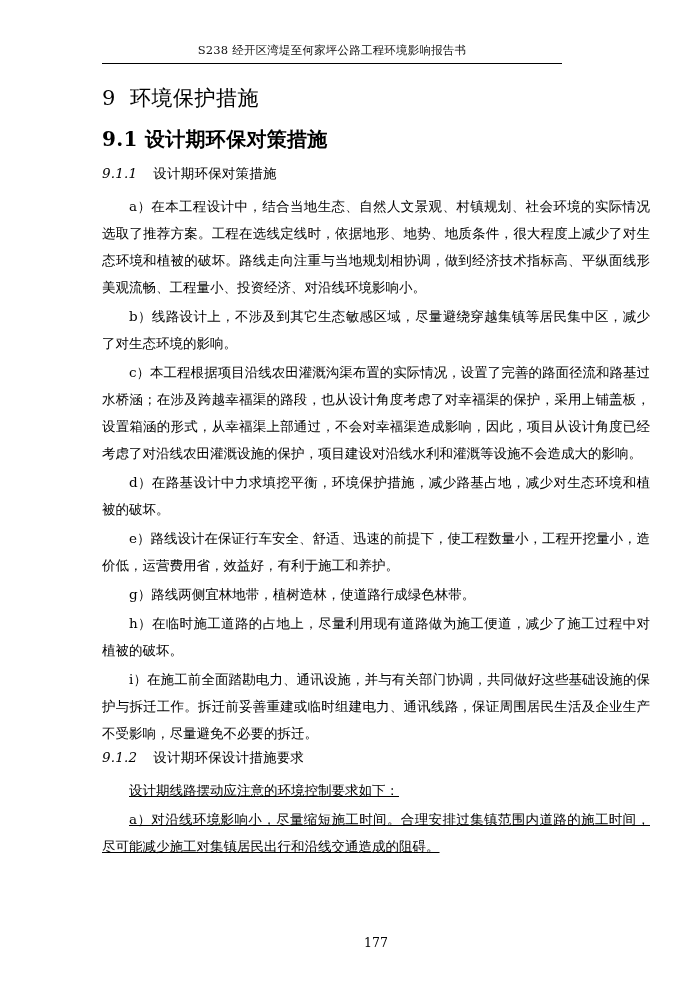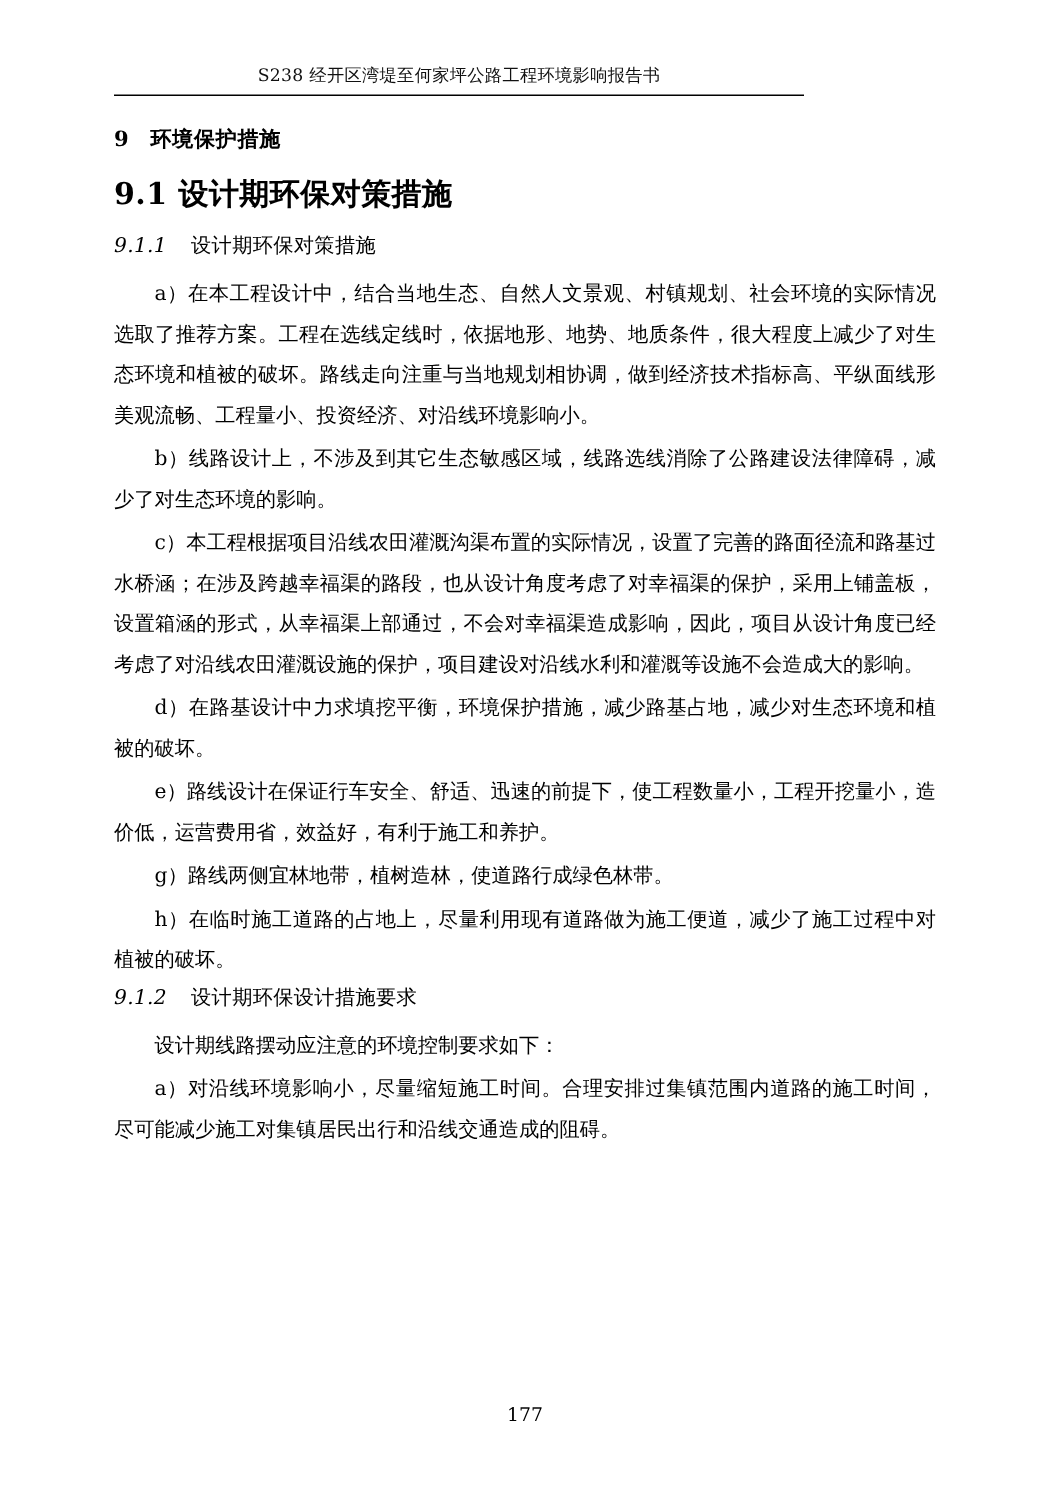--- a/index.html
+++ b/index.html
@@ -14,20 +14,21 @@
     color: #000000;
     position: relative;
     overflow: hidden;
   }
   .page {
     position: relative;
     width: 612px;
     height: 990px;
     box-sizing: border-box;
     padding: 0;
+    margin-left: 26px;
   }
   .header {
     position: absolute;
     top: 42px;
     left: 76px;
     right: 76px;
     height: 26px;
   }
   .header-text {
     font-size: 11.5px;
@@ -41,22 +42,22 @@
     border-bottom: 1px solid #000;
     width: 100%;
   }
   .content {
     position: absolute;
     top: 84px;
     left: 76px;
     width: 548px;
   }
   .h1 {
-    font-size: 14px;
-    font-weight: bold;
+    font-size: 21px;
+    font-weight: normal;
     margin: 0 0 14px 0;
     letter-spacing: 0.5px;
   }
   .h1 .num { margin-right: 14px; }
   .h2 {
     font-size: 20px;
     font-weight: bold;
     margin: 0 0 12px 0;
     letter-spacing: 0.3px;
   }
@@ -70,20 +71,21 @@
   p.para {
     font-size: 13.5px;
     line-height: 27px;
     margin: 0 0 2px 0;
     text-align: justify;
     text-justify: inter-ideograph;
     text-indent: 27px;
   }
   p.para.sub {
     text-indent: 27px;
+    text-decoration: underline;
   }
   .footer {
     position: absolute;
     bottom: 40px;
     left: 0;
     width: 700px;
     text-align: center;
     font-size: 12.5px;
   }
 </style>
@@ -105,26 +107,27 @@
 
     <div class="h2">
       <span>9.1</span>&nbsp;<span>设计期环保对策措施</span>
     </div>
 
     <div class="h3">
       <span class="num">9.1.1</span><span>设计期环保对策措施</span>
     </div>
 
     <p class="para">a）在本工程设计中，结合当地生态、自然人文景观、村镇规划、社会环境的实际情况选取了推荐方案。工程在选线定线时，依据地形、地势、地质条件，很大程度上减少了对生态环境和植被的破坏。路线走向注重与当地规划相协调，做到经济技术指标高、平纵面线形美观流畅、工程量小、投资经济、对沿线环境影响小。</p>
-    <p class="para">b）线路设计上，不涉及到其它生态敏感区域，线路选线消除了公路建设法律障碍，减少了对生态环境的影响。</p>
+    <p class="para">b）线路设计上，不涉及到其它生态敏感区域，尽量避绕穿越集镇等居民集中区，减少了对生态环境的影响。</p>
     <p class="para">c）本工程根据项目沿线农田灌溉沟渠布置的实际情况，设置了完善的路面径流和路基过水桥涵；在涉及跨越幸福渠的路段，也从设计角度考虑了对幸福渠的保护，采用上铺盖板，设置箱涵的形式，从幸福渠上部通过，不会对幸福渠造成影响，因此，项目从设计角度已经考虑了对沿线农田灌溉设施的保护，项目建设对沿线水利和灌溉等设施不会造成大的影响。</p>
     <p class="para">d）在路基设计中力求填挖平衡，环境保护措施，减少路基占地，减少对生态环境和植被的破坏。</p>
     <p class="para">e）路线设计在保证行车安全、舒适、迅速的前提下，使工程数量小，工程开挖量小，造价低，运营费用省，效益好，有利于施工和养护。</p>
     <p class="para">g）路线两侧宜林地带，植树造林，使道路行成绿色林带。</p>
     <p class="para">h）在临时施工道路的占地上，尽量利用现有道路做为施工便道，减少了施工过程中对植被的破坏。</p>
+    <p class="para">i）在施工前全面踏勘电力、通讯设施，并与有关部门协调，共同做好这些基础设施的保护与拆迁工作。拆迁前妥善重建或临时组建电力、通讯线路，保证周围居民生活及企业生产不受影响，尽量避免不必要的拆迁。</p>
 
     <div class="h3">
       <span class="num">9.1.2</span><span>设计期环保设计措施要求</span>
     </div>
 
     <p class="para sub">设计期线路摆动应注意的环境控制要求如下：</p>
     <p class="para sub">a）对沿线环境影响小，尽量缩短施工时间。合理安排过集镇范围内道路的施工时间，尽可能减少施工对集镇居民出行和沿线交通造成的阻碍。</p>
 
   </div>
 

